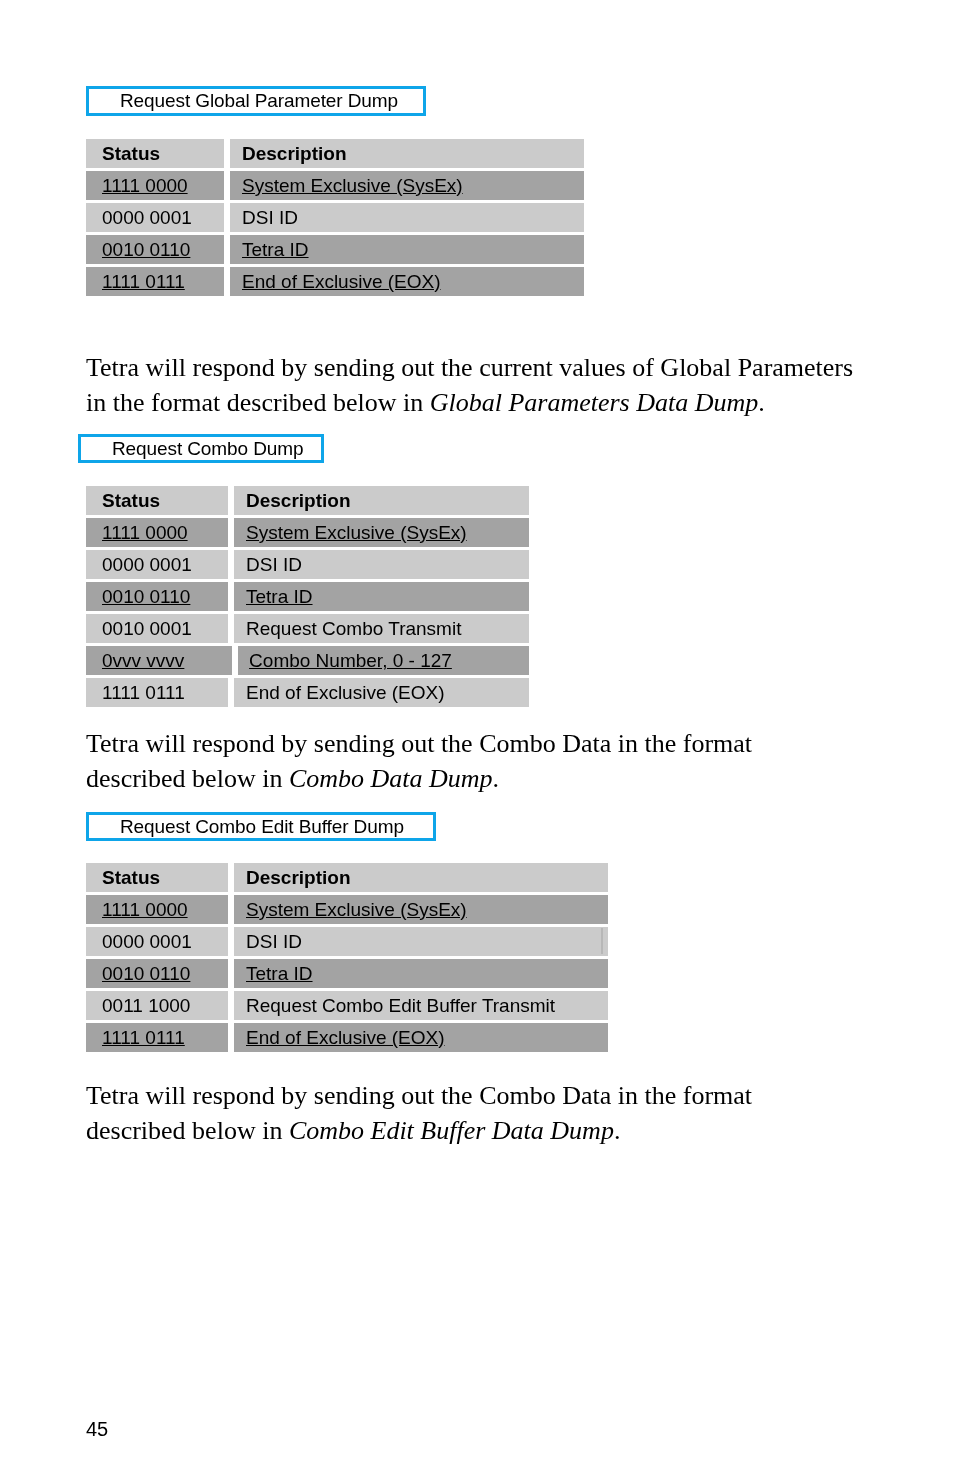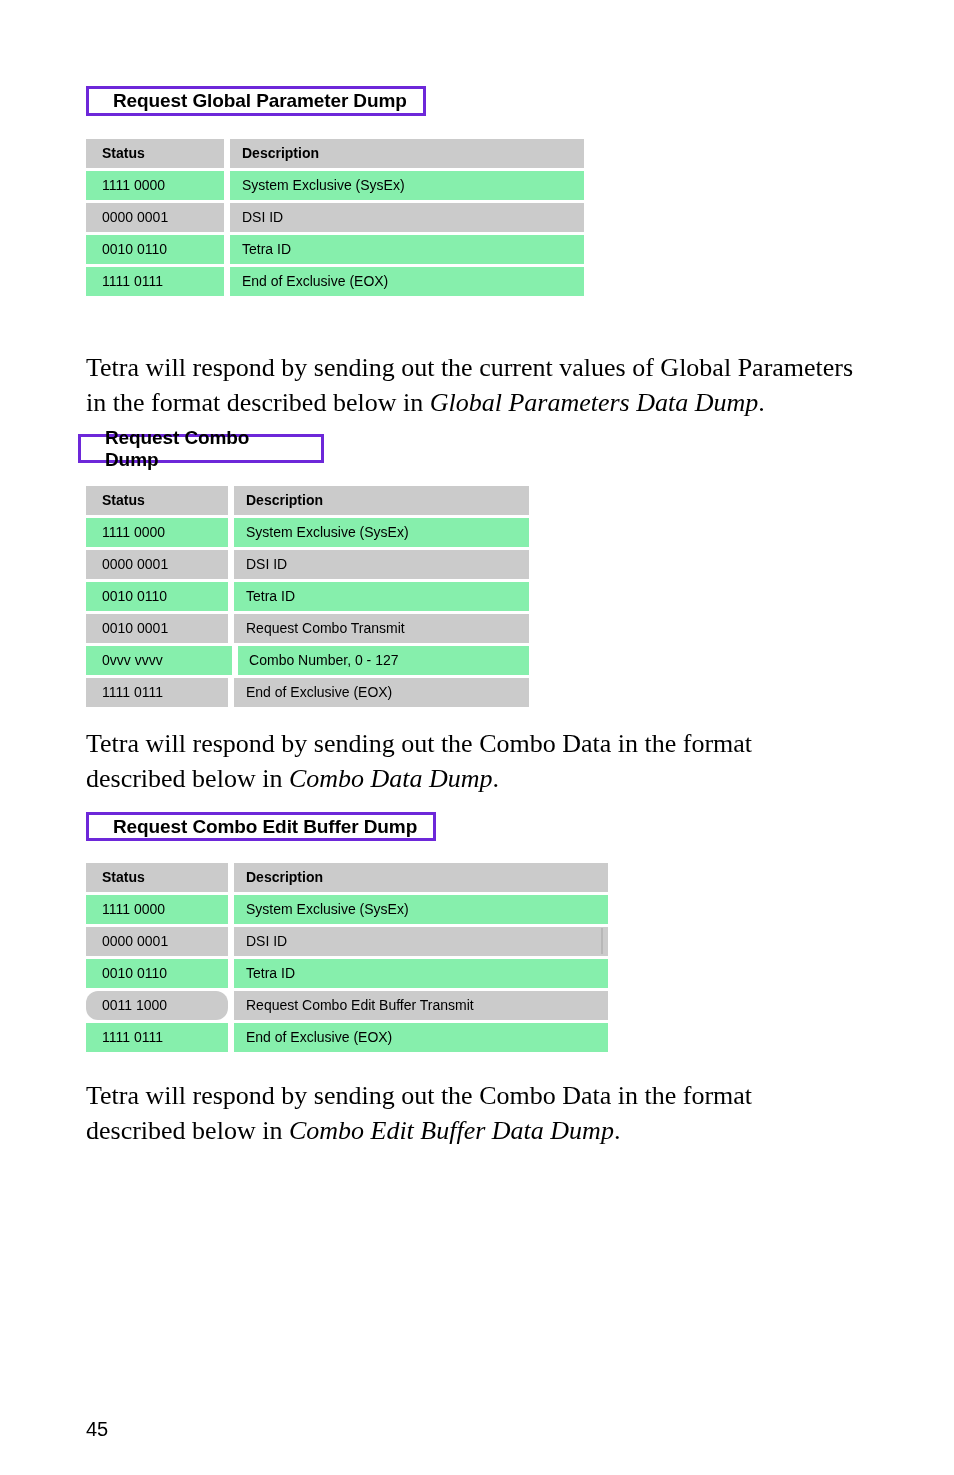--- a/index.html
+++ b/index.html
@@ -19,39 +19,39 @@
   .page {
     position: absolute;
     left: 0; top: 0;
     width: 954px;
     height: 1475px;
   }
 
   
   .caption-box {
     position: absolute;
-    border: 3px solid #6d28d9;
+    border: 3px solid #0ea5e9;
     background: #ffffff;
     box-sizing: border-box;
     display: flex;
     align-items: center;
-    padding: 0 14px 0 24px;
+    padding: 0 14px 0 31px;
     font-family: "Liberation Sans", sans-serif;
-    font-weight: bold;
+    font-weight: normal;
     color: #000000;
     letter-spacing: -0.1px;
   }
 
   
   .sysex-table {
     position: absolute;
     border-collapse: separate;
     border-spacing: 0;
     font-family: "Liberation Sans", sans-serif;
-    font-size: 14px;
+    font-size: 19px;
     color: #000000;
   }
   .sysex-table .row {
     display: flex;
     align-items: stretch;
     margin-bottom: 3px;
   }
   .sysex-table .cell {
     display: flex;
     align-items: center;
@@ -66,21 +66,21 @@
   .cell-desc {
     padding-left: 12px;
     flex: 1 1 auto;
   }
   .gutter {
     width: 6px;
     flex: 0 0 6px;
     background: #ffffff;
   }
   .shade-dark  { background: #cbcbcb; }
-  .shade-light { background: #86efac; }
+  .shade-light { background: #a3a3a3; text-decoration: underline; }
   .row-header .cell {
     font-weight: bold;
   }
 
   
   .artifact {
     position: absolute;
     width: 2px;
     background: #b4b4b4;
     opacity: 0.85;
@@ -212,21 +212,21 @@
       <div class="cell cell-status shade-dark" style="width:142px;">0000 0001</div>
       <div class="gutter"></div>
       <div class="cell cell-desc shade-dark" style="width:374px;">DSI ID</div>
     </div>
     <div class="row">
       <div class="cell cell-status shade-light" style="width:142px;">0010 0110</div>
       <div class="gutter"></div>
       <div class="cell cell-desc shade-light" style="width:374px;">Tetra ID</div>
     </div>
     <div class="row">
-      <div class="cell cell-status shade-dark" style="width:142px;border-radius:12px;">0011 1000</div>
+      <div class="cell cell-status shade-dark" style="width:142px;">0011 1000</div>
       <div class="gutter"></div>
       <div class="cell cell-desc shade-dark" style="width:374px;">Request Combo Edit Buffer Transmit</div>
     </div>
     <div class="row">
       <div class="cell cell-status shade-light" style="width:142px;">1111 0111</div>
       <div class="gutter"></div>
       <div class="cell cell-desc shade-light" style="width:374px;">End of Exclusive (EOX)</div>
     </div>
   </div>
 

